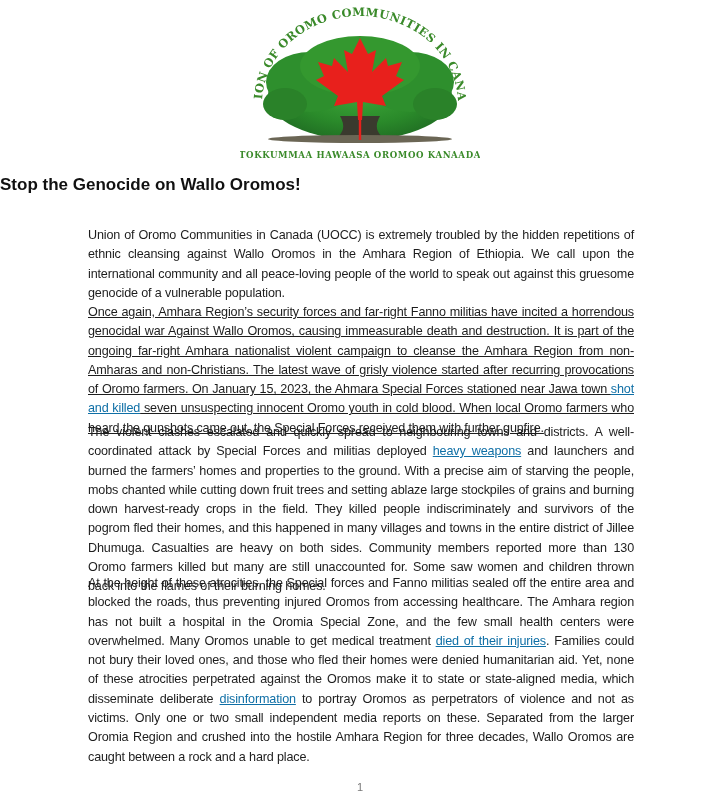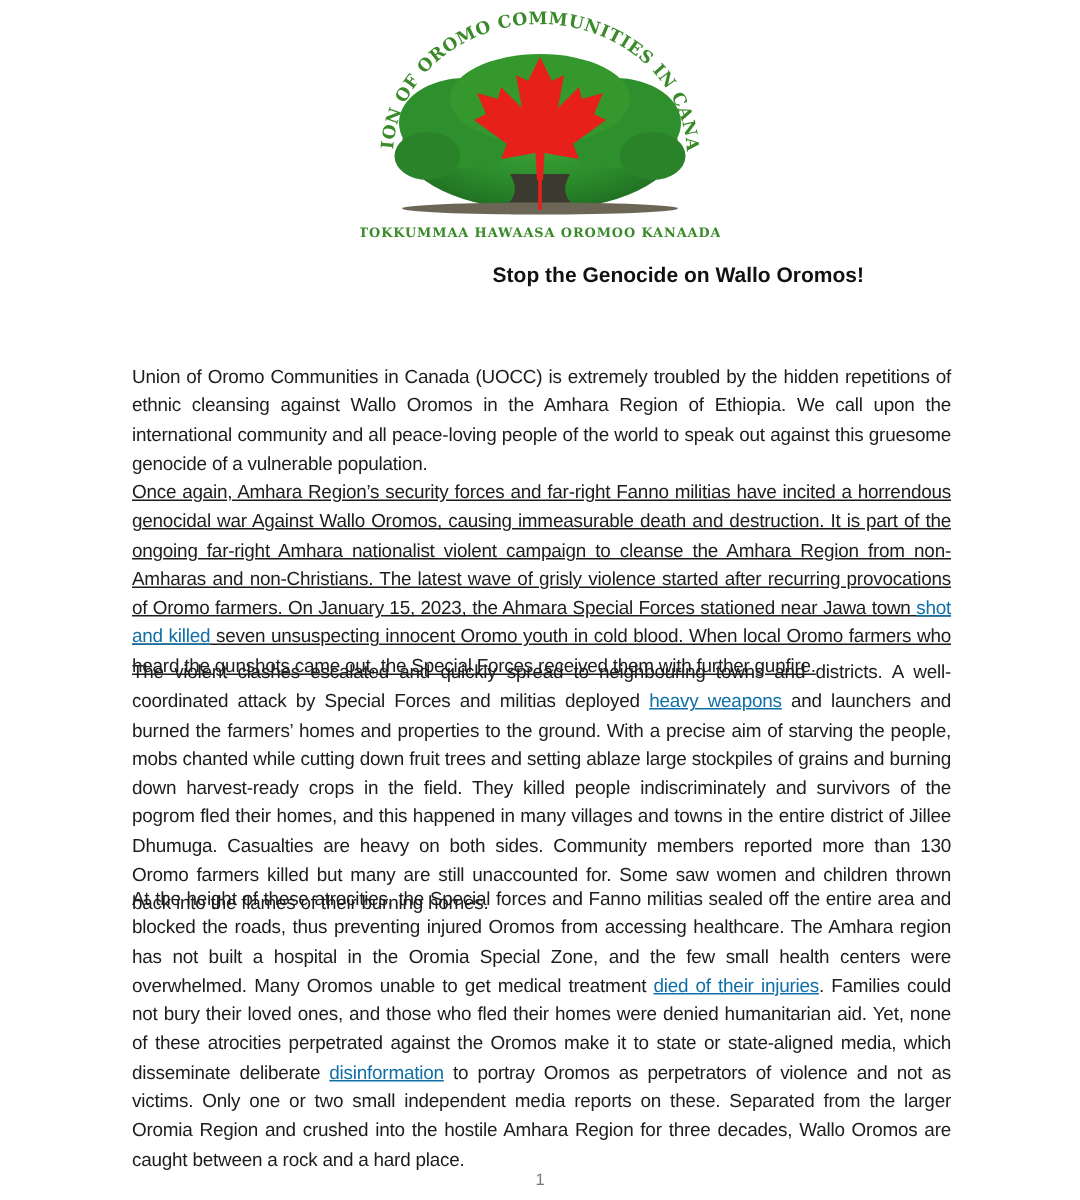--- a/index.html
+++ b/index.html
@@ -26,38 +26,37 @@
       left: 240px;
       top: 4px;
       width: 240px;
       height: 160px;
     }
     .logo-wrap svg { display: block; }
     .title {
       position: absolute;
       left: 0;
       width: 576px;
-      text-align: right;
+      text-align: left;
       font-weight: bold;
-      font-size: 14px;
+      font-size: 17px;
       color: #111;
     }
     .title.main { top: 175px; }
     .title.date { top: 201px; }
 
     .body-text {
       position: absolute;
       left: 88px;
       width: 546px;
       font-size: 12.6px;
       line-height: 19.3px;
       text-align: justify;
       color: #1d1d1d;
       letter-spacing: -0.15px;
-      margin-top: 16px;
     }
     a.link {
       color: #0f6fa6;
       text-decoration: underline;
     }
     #p1 { top: 226px; }
     #p2 { top: 303px; text-decoration: underline; }
     #p3 { top: 423px; }
     #p4 { top: 574px; }
     #p5 { top: 727px; }

